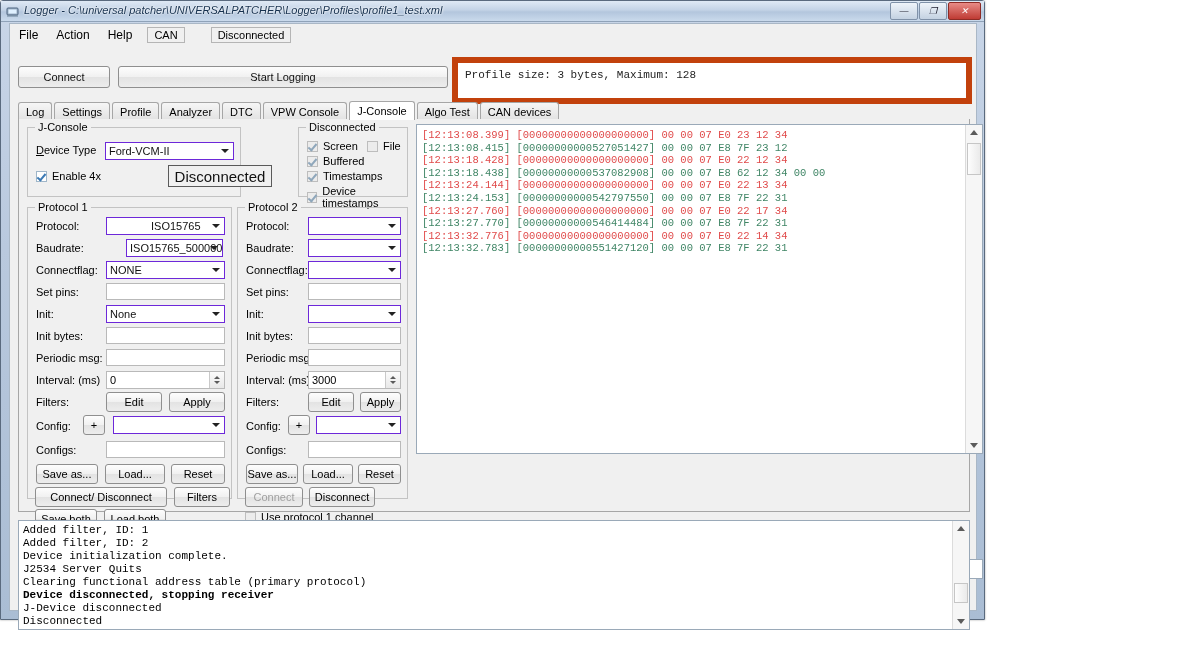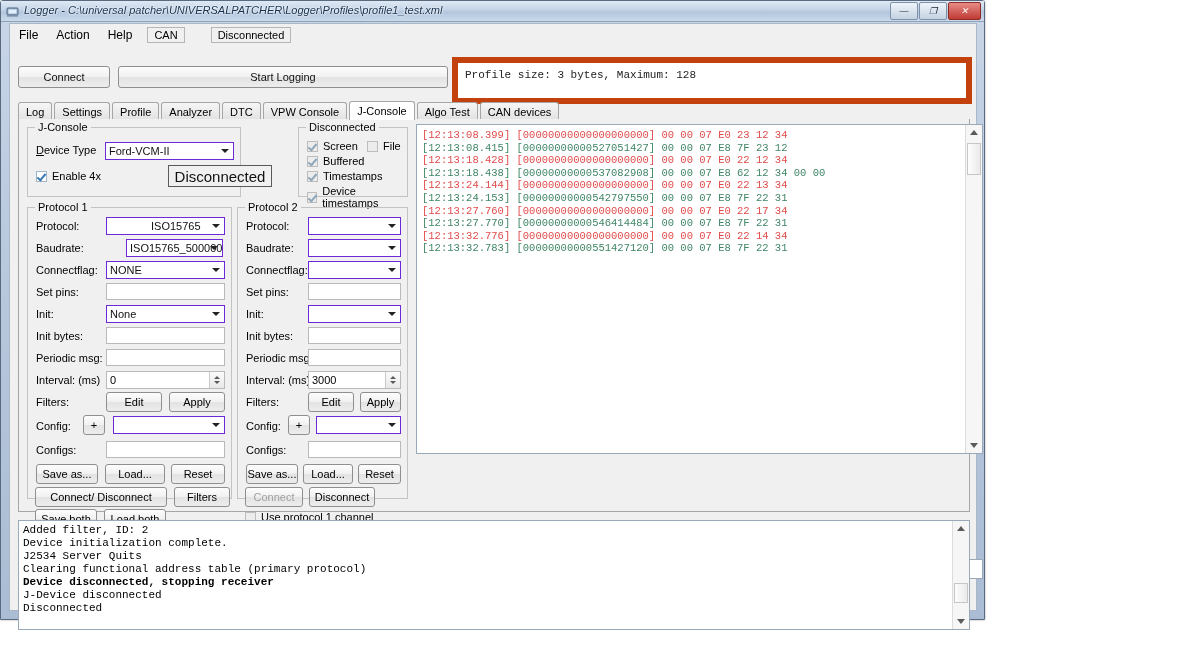--- a/index.html
+++ b/index.html
@@ -420,21 +420,21 @@
         </div>
       </div>
 
       <svg class="annot" viewBox="0 0 180 48">
         <path d="M28 10 C8 10 2 22 6 31 C11 42 48 46 96 44 C140 42 166 33 163 22 C160 11 128 5 88 6 C64 7 44 9 30 12" fill="none" stroke="#e01b1b" stroke-width="4.2" stroke-linecap="round"></path>
       </svg>
 
     </div>
 
     <div class="logbox">
-      <div class="lines"><div>Added filter, ID: 2</div><div>Device initialization complete.</div><div>J2534 Server Quits</div><div>Clearing functional address table (primary protocol)</div><div class="bold">Device disconnected, stopping receiver</div><div>J-Device disconnected</div><div>Disconnected</div></div>
+      <div class="lines"><div>Added filter, ID: 1</div><div>Added filter, ID: 2</div><div>Device initialization complete.</div><div>J2534 Server Quits</div><div>Clearing functional address table (primary protocol)</div><div class="bold">Device disconnected, stopping receiver</div><div>J-Device disconnected</div><div>Disconnected</div></div>
       <div class="sbv">
         <div class="ar t">
             <i></i>
           </div>
         <div class="thumb" style="top:62px;height:20px;"></div>
         <div class="ar b">
             <i></i>
           </div>
       </div>
     </div>

